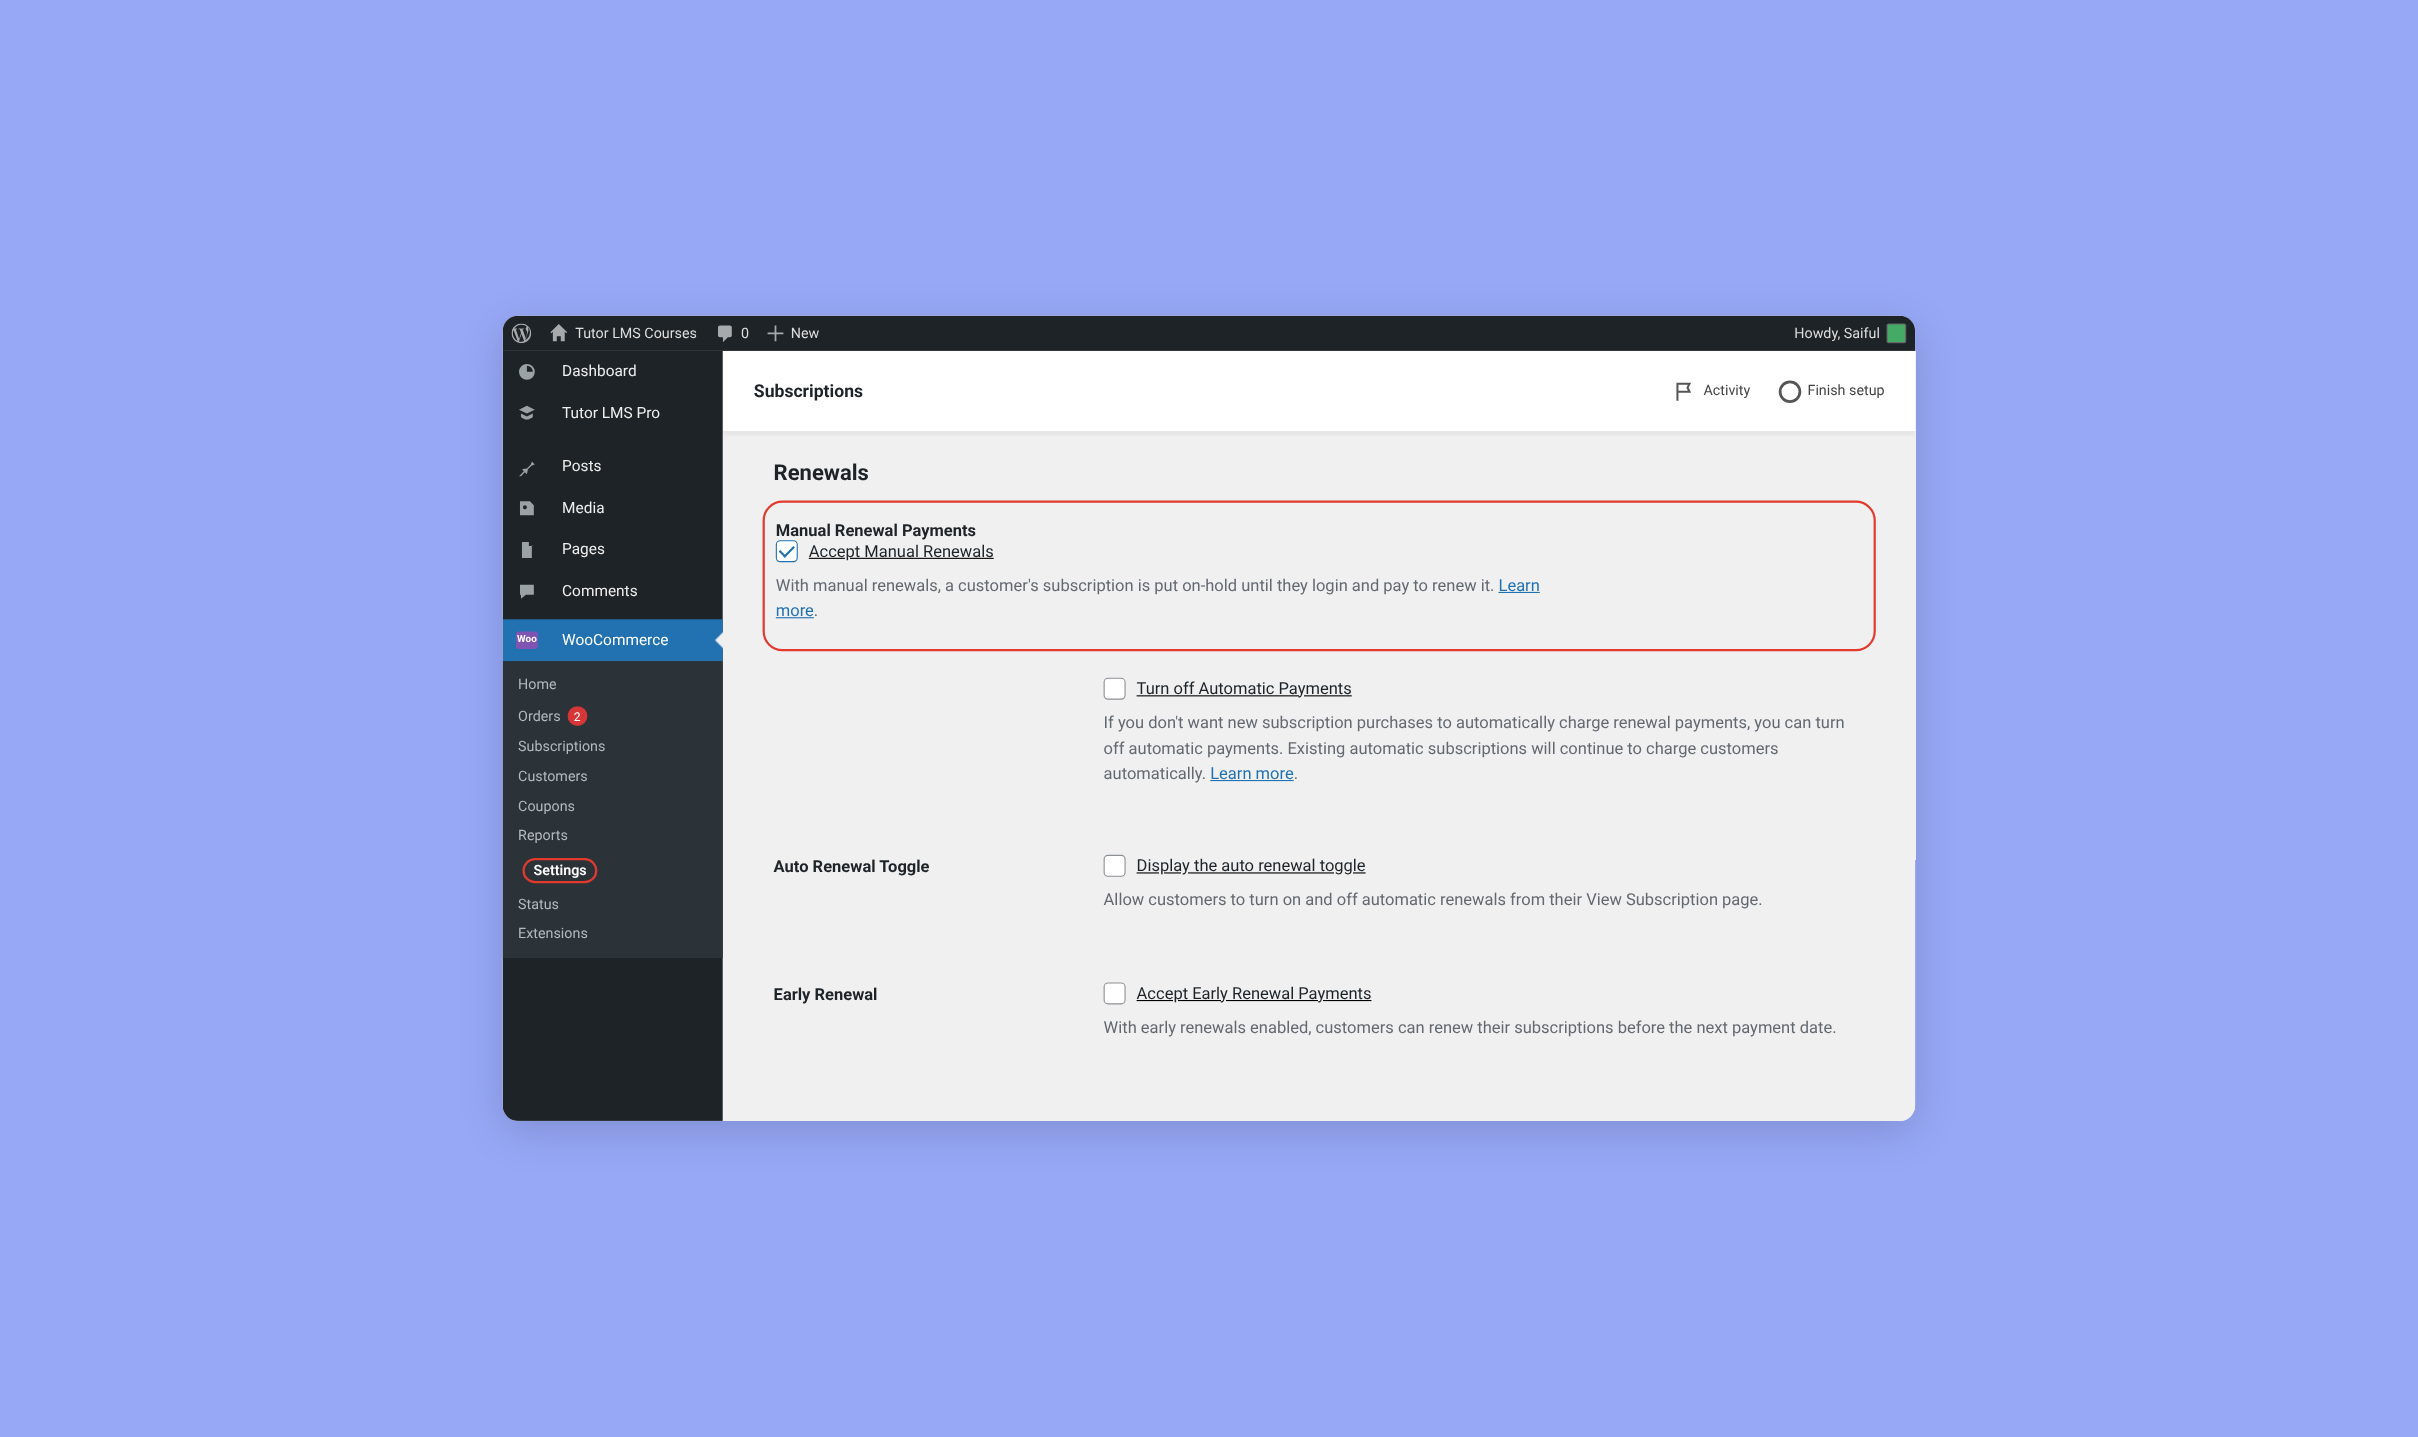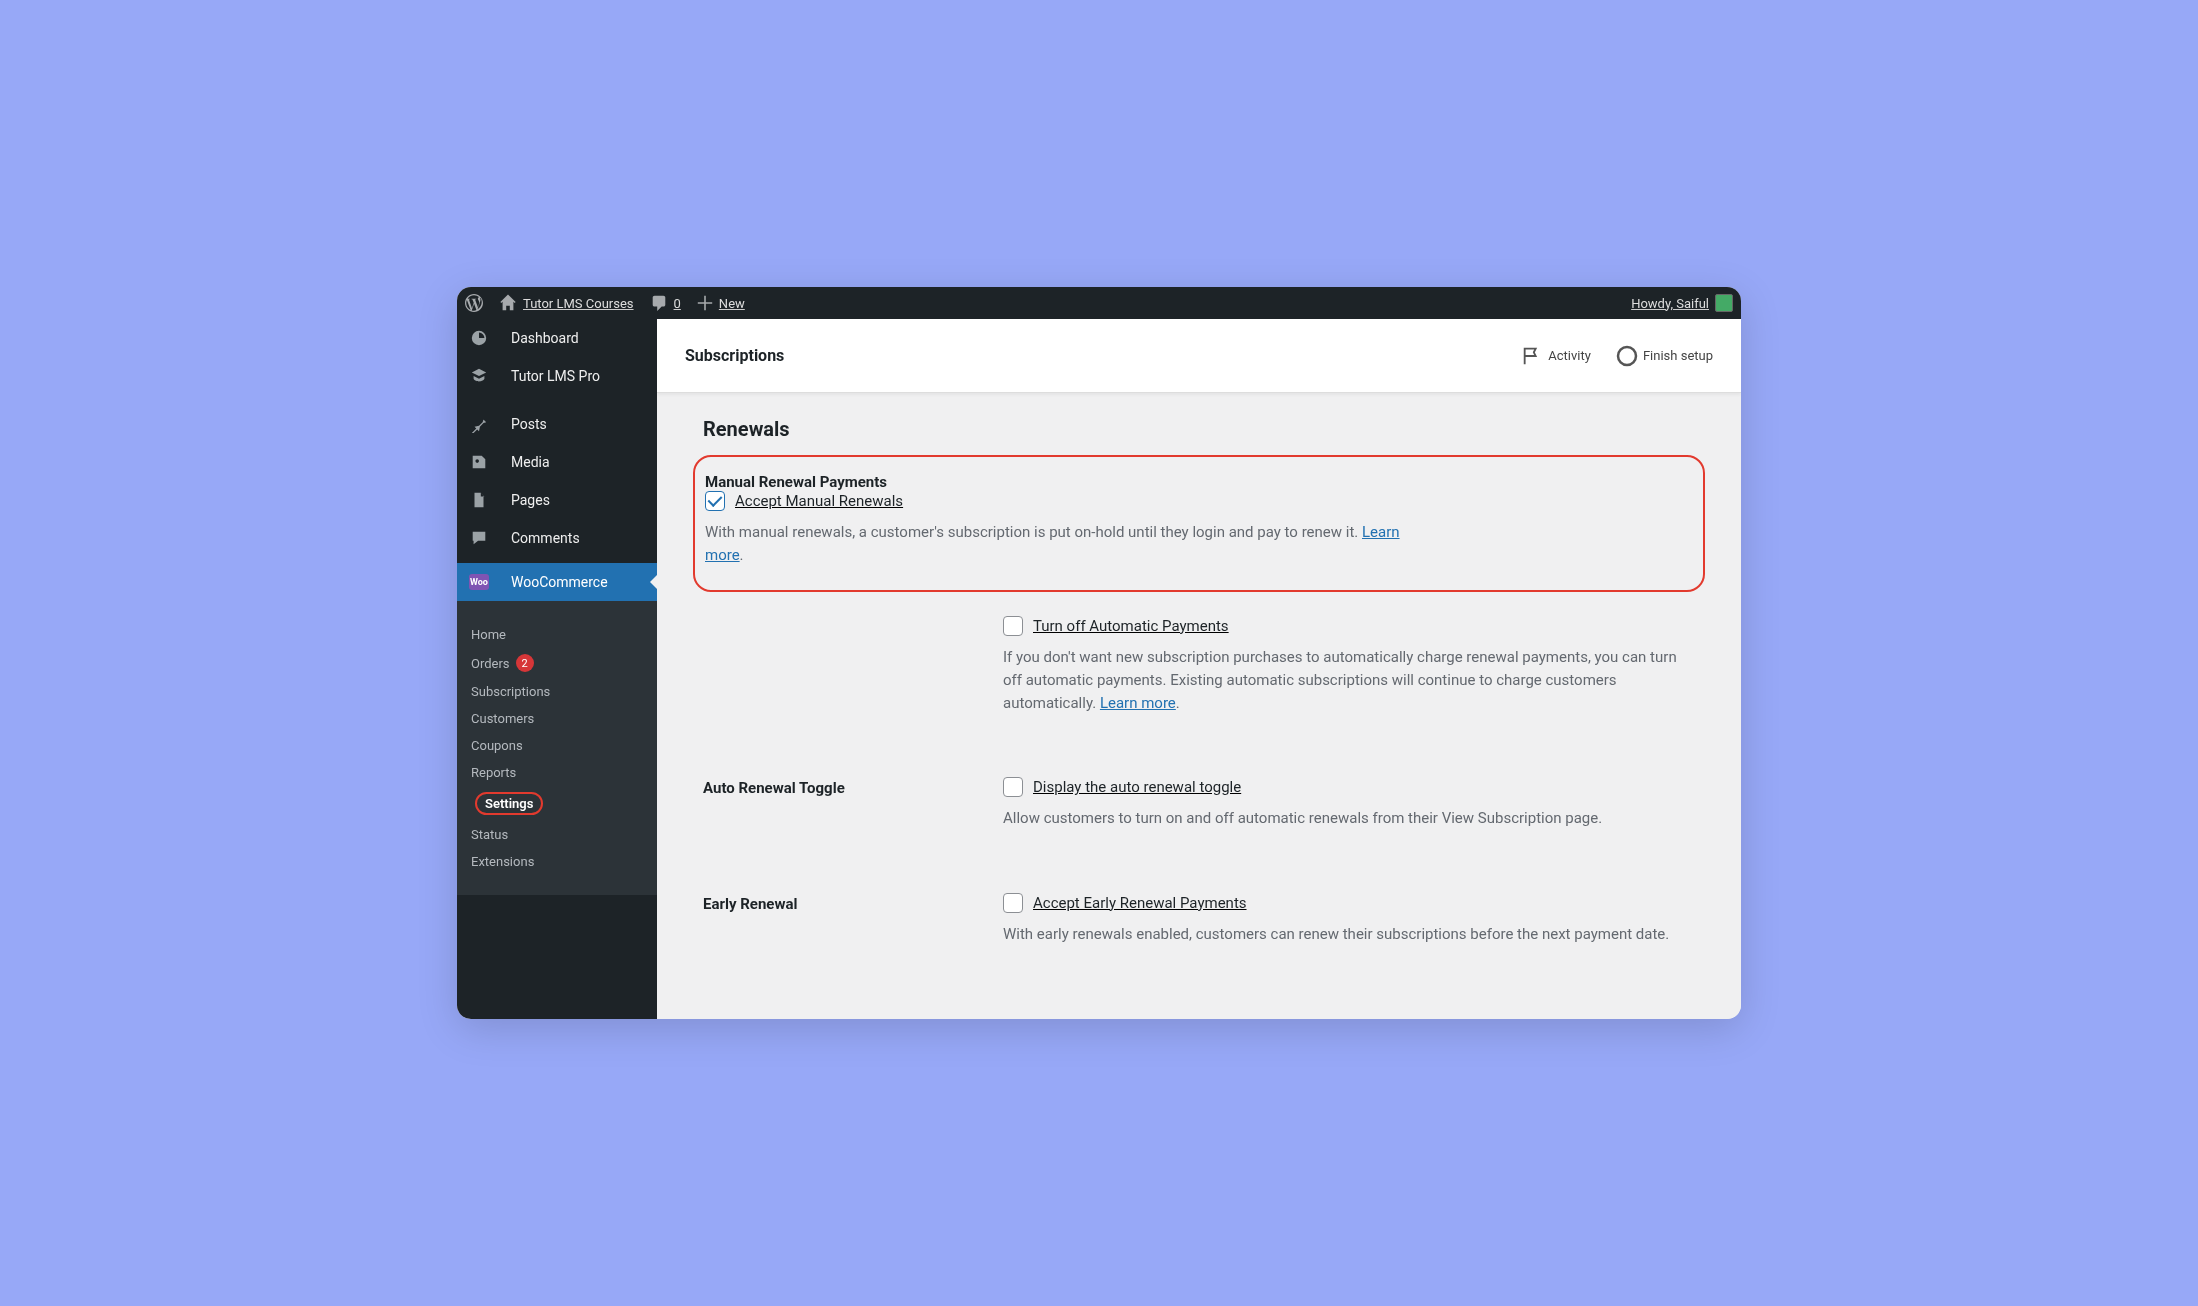--- a/index.html
+++ b/index.html
@@ -20,21 +20,20 @@
   box-shadow: 0 10px 40px rgba(0,0,0,0.15);
 }
 .adminbar {
   background: #1d2327;
   color: #ccc;
   height: 32px;
   display: flex;
   align-items: center;
   padding: 0 8px;
   font-size: 13px;
-  text-decoration: underline;
 }
 .adminbar .left { display: flex; align-items: center; gap: 16px; }
 .adminbar .right { margin-left: auto; display: flex; align-items: center; gap: 8px; }
 .adminbar-item { display: flex; align-items: center; gap: 6px; color: #ddd; cursor: pointer; }
 .adminbar-item svg { fill: #a7aaad; }
 .avatar { width: 18px; height: 18px; background: #4a6; border-radius: 2px; border:1px solid #666; }
 .body-wrap { display: flex; height: 700px; }
 .sidebar {
   width: 200px;
   background: #1d2327;
@@ -62,21 +61,21 @@
   content:"";
   position:absolute;
   right:-1px;
   top:50%;
   transform:translateY(-50%);
   border:8px solid transparent;
   border-right-color:#f0f0f1;
 }
 .sidebar-sub {
   background: #2c3338;
-  padding: 20px 0;
+  padding: 8px 0;
 }
 .sidebar-sub .sub {
   padding: 6px 14px;
   color: #b4b9be;
   font-size: 13px;
   cursor: pointer;
   display:flex;
   align-items:center;
   gap:6px;
 }

